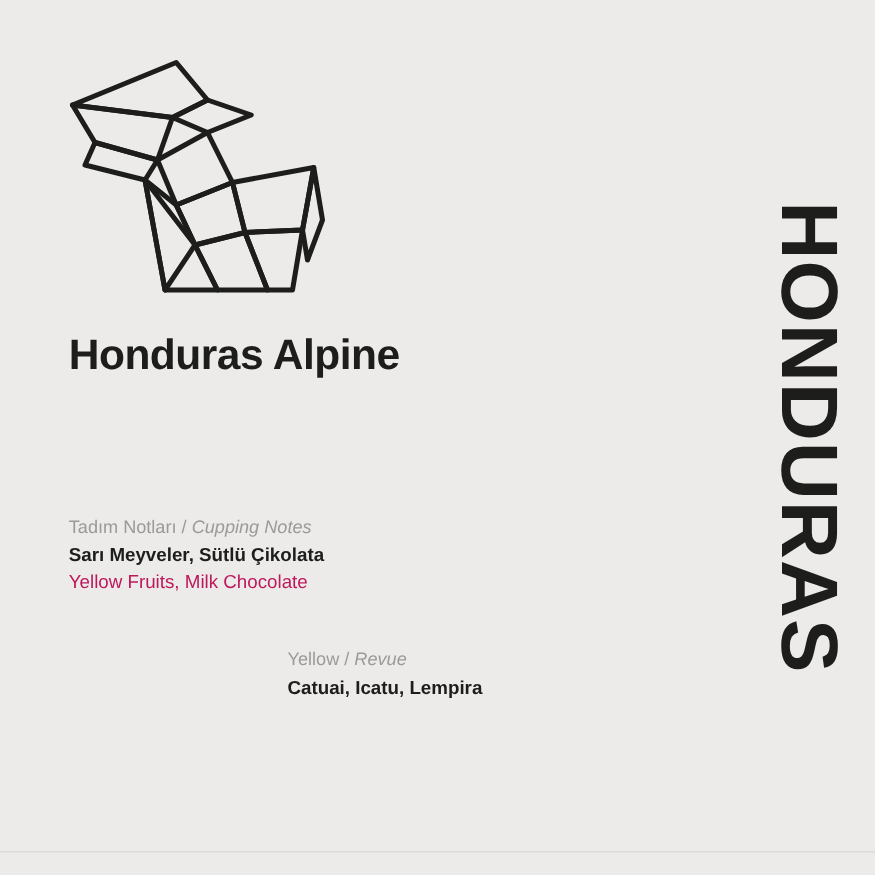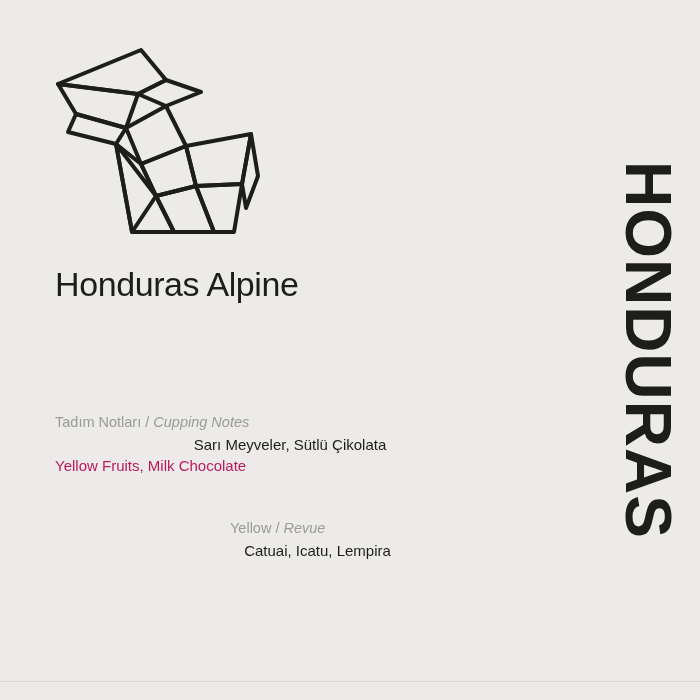--- a/index.html
+++ b/index.html
@@ -29,21 +29,21 @@
     width: 220px;
     height: 205px;
   }
 
   
   .product-title {
     position: absolute;
     left: 55px;
     top: 266px;
     font-size: 34px;
-    font-weight: normal;
+    font-weight: bold;
     letter-spacing: -0.4px;
     color: #1d1d1b;
     line-height: 1.1;
   }
 
   
   .info {
     position: absolute;
     left: 55px;
     top: 412px;
@@ -54,26 +54,25 @@
     color: #9a9a98;
     line-height: 1.4;
     margin: 0;
     white-space: nowrap;
   }
   .field-head .en {
     font-style: italic;
   }
   .field-val {
     font-size: 15px;
-    font-weight: normal;
+    font-weight: bold;
     color: #1d1d1b;
     line-height: 1.35;
     margin: 3px 0 0 0;
     white-space: nowrap;
-    text-align: center;
   }
   .field-val-sub {
     font-size: 15px;
     color: #be185d;
     font-weight: normal;
     line-height: 1.35;
     margin: 0;
     white-space: nowrap;
   }
 

